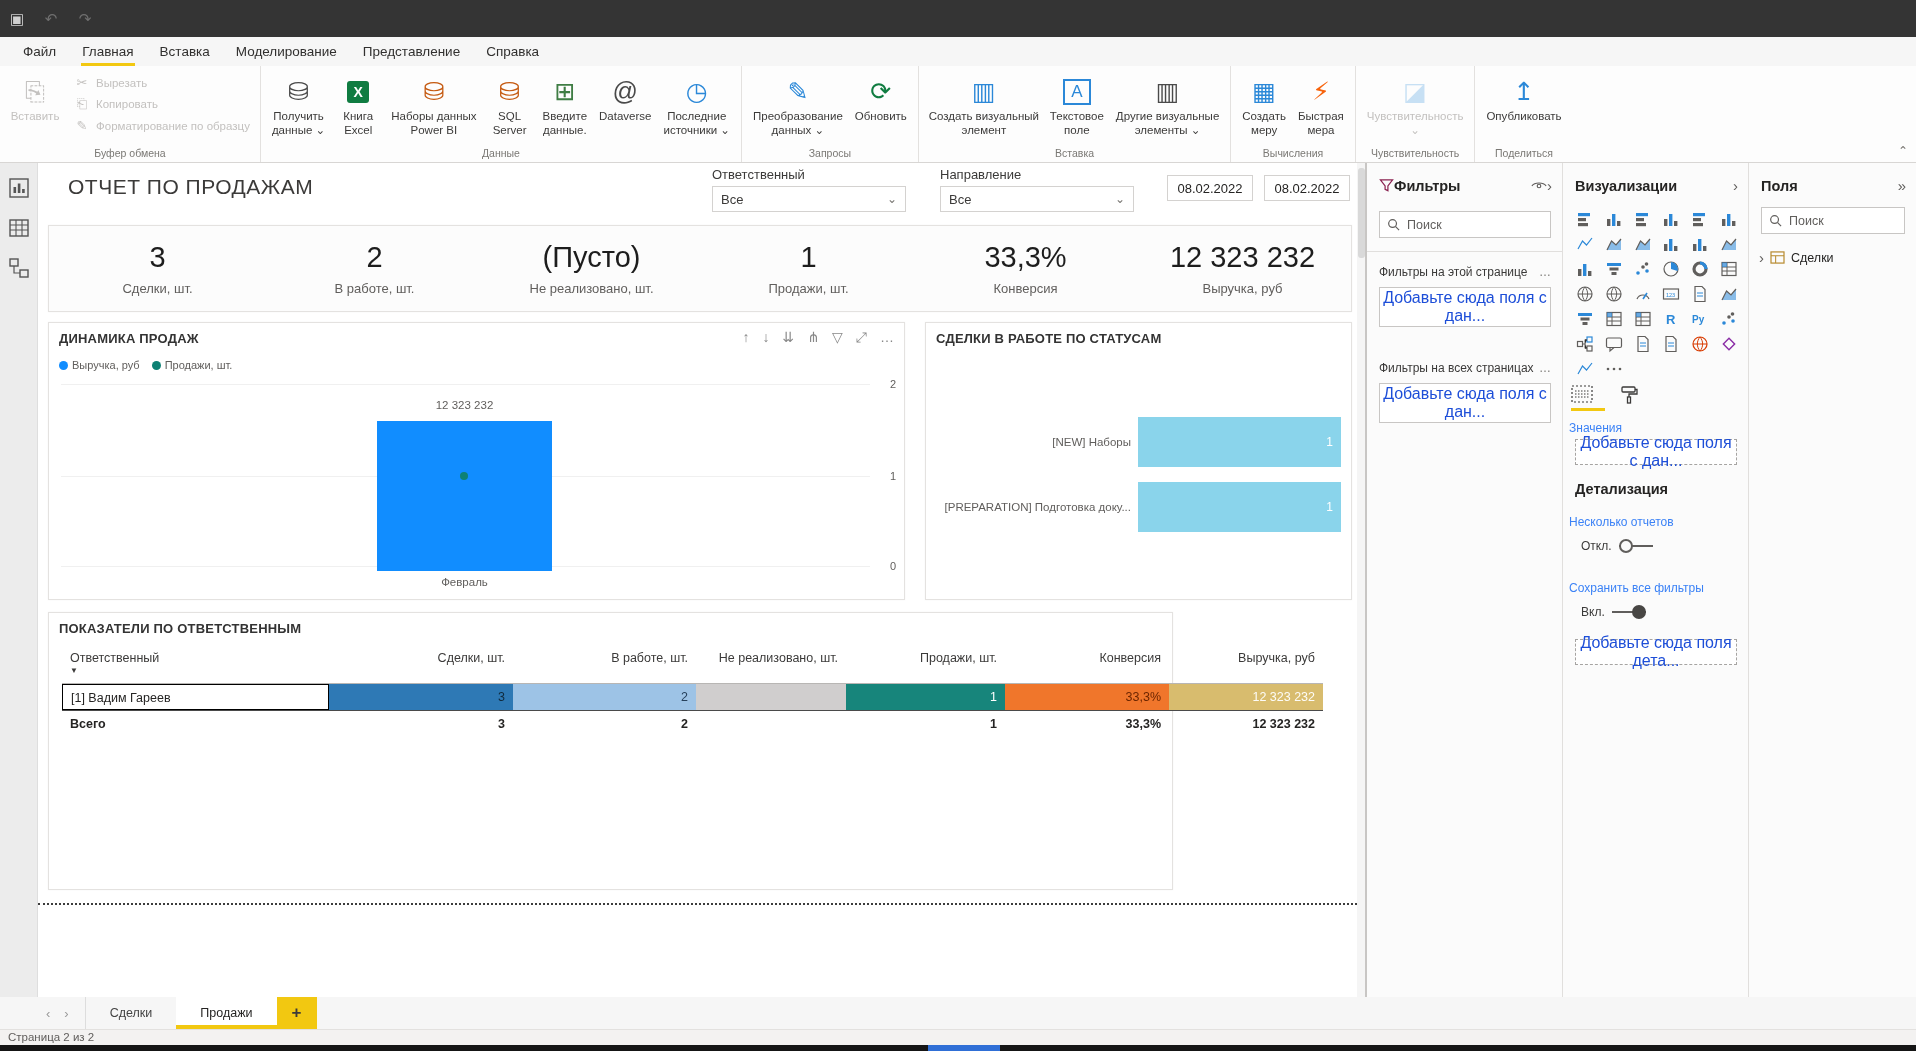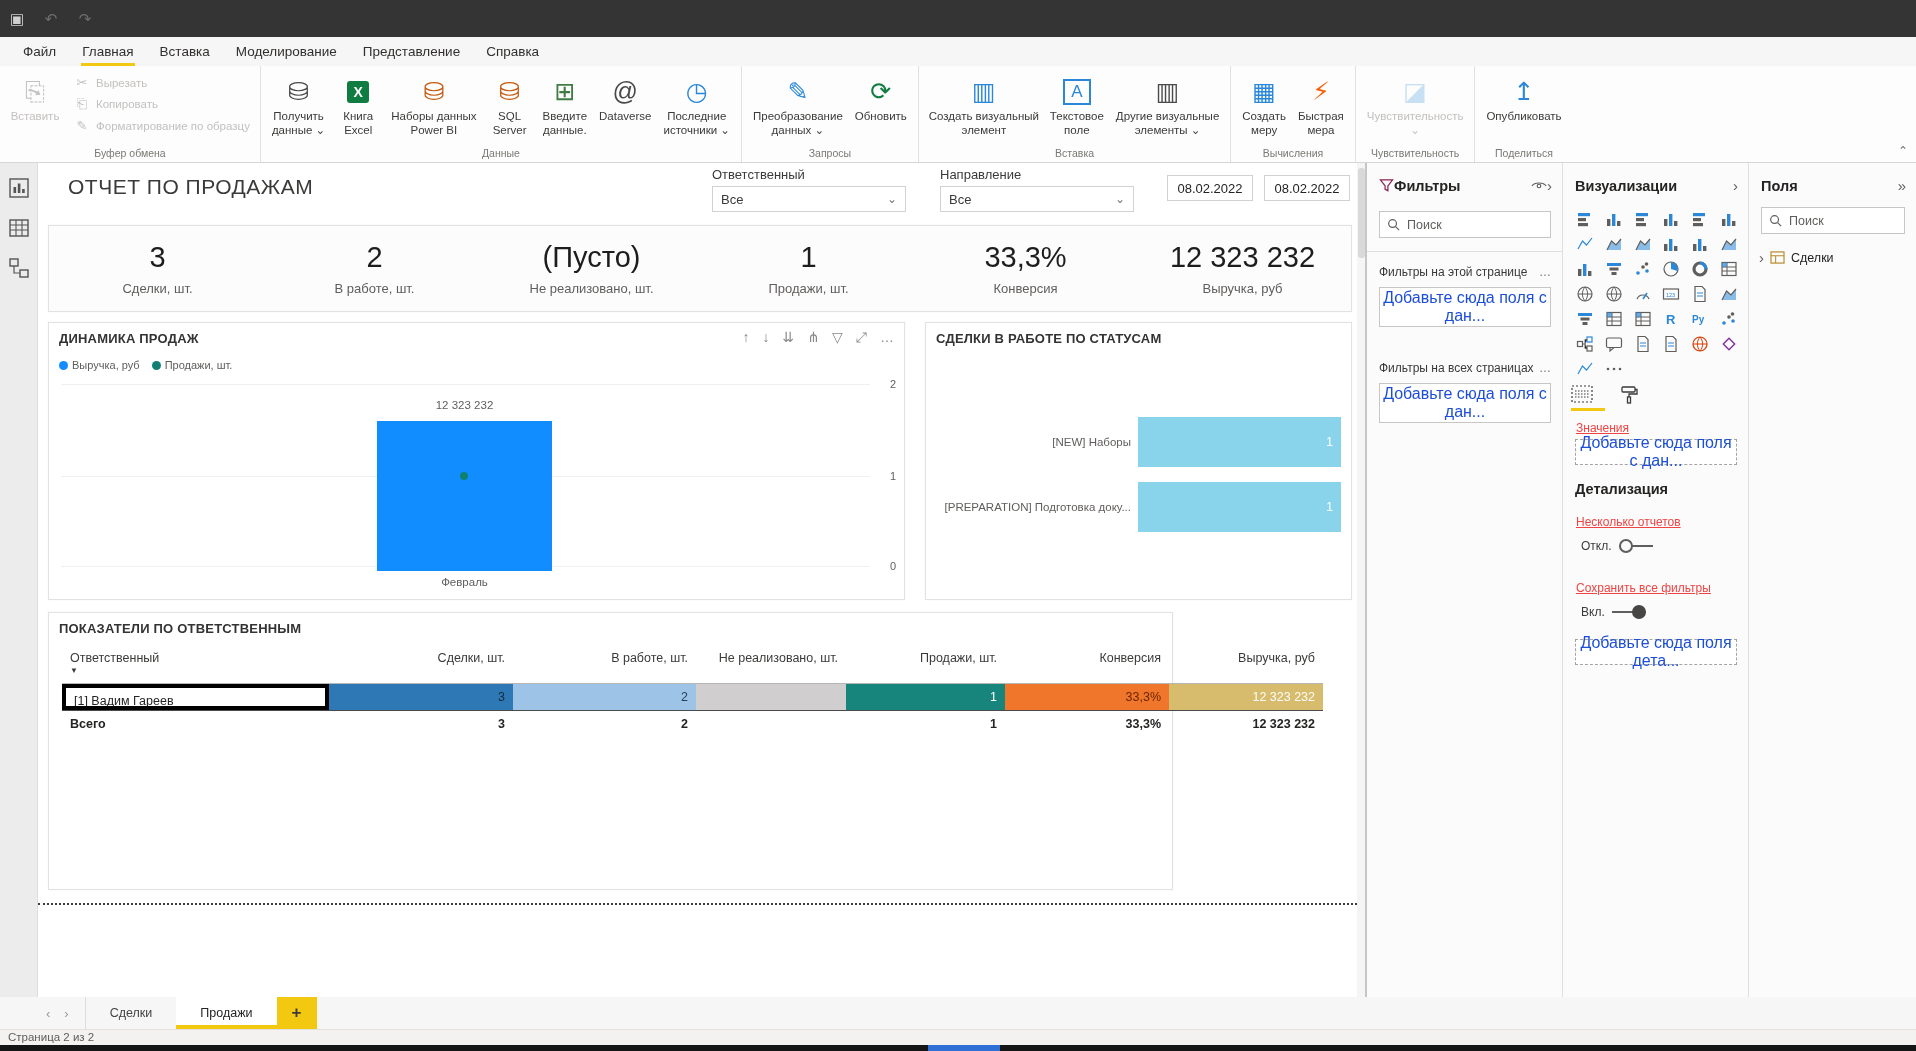--- a/index.html
+++ b/index.html
@@ -102,21 +102,21 @@
 
   
   #table-card { left:10px; top:449px; width:1125px; height:278px; }
   #pv-table { position:absolute; left:13px; top:34px; width:1261px; font-size:12.5px; color:#252423; }
   .trow { display:grid; grid-template-columns:267px 184px 183px 150px 159px 164px 154px; }
   .th { padding:4px 8px 8px; color:#3b3a39; }
   .th.r, .td.r { text-align:right; }
   #thead { border-bottom:1px solid #b8b6b4; }
   .sort-caret { display:block; font-size:8px; color:#3b3a39; margin-top:1px; }
   .td { height:26px; line-height:26px; padding:0 8px; white-space:nowrap; overflow:hidden; }
-  .td.name { border:4px solid #000000; background:#fff; }
+  .td.name { border:1px solid #000000; background:#fff; }
   #trow-total { border-top:1px solid #4a4a4a; font-weight:700; }
   #trow-total .td { height:27px; line-height:27px; }
 
   #page-dotline { position:absolute; left:0; top:740px; width:1319px; border-top:2px dotted #3c3c3c; }
 
   
   .panel { position:absolute; top:163px; height:834px; background:#fbfbfb; }
   #filters-panel { left:1366px; width:196px; border-left:1px solid #c8c6c4; }
   #viz-panel { left:1562px; width:186px; border-left:1px solid #e1dfdd; }
   #fields-panel { left:1748px; width:168px; border-left:1px solid #e1dfdd; }
@@ -140,21 +140,21 @@
   .vtab { width:34px; text-align:center; padding-bottom:4px; position:relative; }
   .vtab.active::after { content:""; position:absolute; left:0; right:0; bottom:-2px; height:3px; background:#F2C811; }
   .toggle-row { position:absolute; left:18px; display:flex; align-items:center; gap:7px;
     font-size:12px; color:#3b3a39; }
   .tgl { width:34px; height:14px; position:relative; }
   .tgl .track { position:absolute; left:0; right:0; top:6px; height:2px; background:#605e5c; }
   .tgl .knob { position:absolute; top:0; width:14px; height:14px; border-radius:50%; }
   .tgl.off .knob { left:0; border:2px solid #605e5c; background:#fbfbfb; }
   .tgl.on .knob { right:0; background:#484644; }
   .viz-heading { position:absolute; left:12px; font-size:14.5px; font-weight:700; color:#252423; }
-  .viz-small { position:absolute; left:13px; font-size:12px; color:#ef4444;text-decoration:underline; }
+  .viz-small { position:absolute; left:6px; font-size:12px; color:#3b82f6; }
 
   
   #fields-item { position:absolute; left:10px; top:86px; display:flex; align-items:center; gap:6px;
     font-size:12.5px; color:#252423; }
 
   
   #pagebar { position:absolute; left:0; top:997px; width:1916px; height:32px; background:#f6f6f6;
     display:flex; align-items:stretch; }
   .pg-arrows { display:flex; align-items:center; gap:14px; padding:0 16px 0 46px; color:#9a9a9a;
     font-size:13px; border-right:1px solid #dddddd; }

